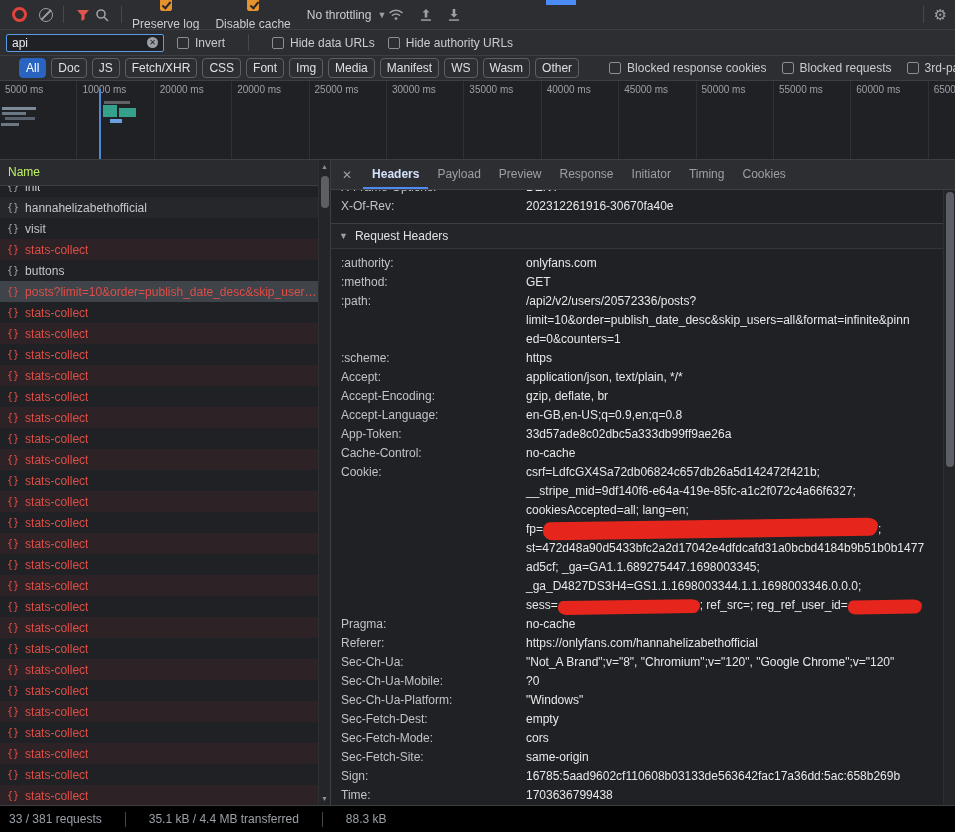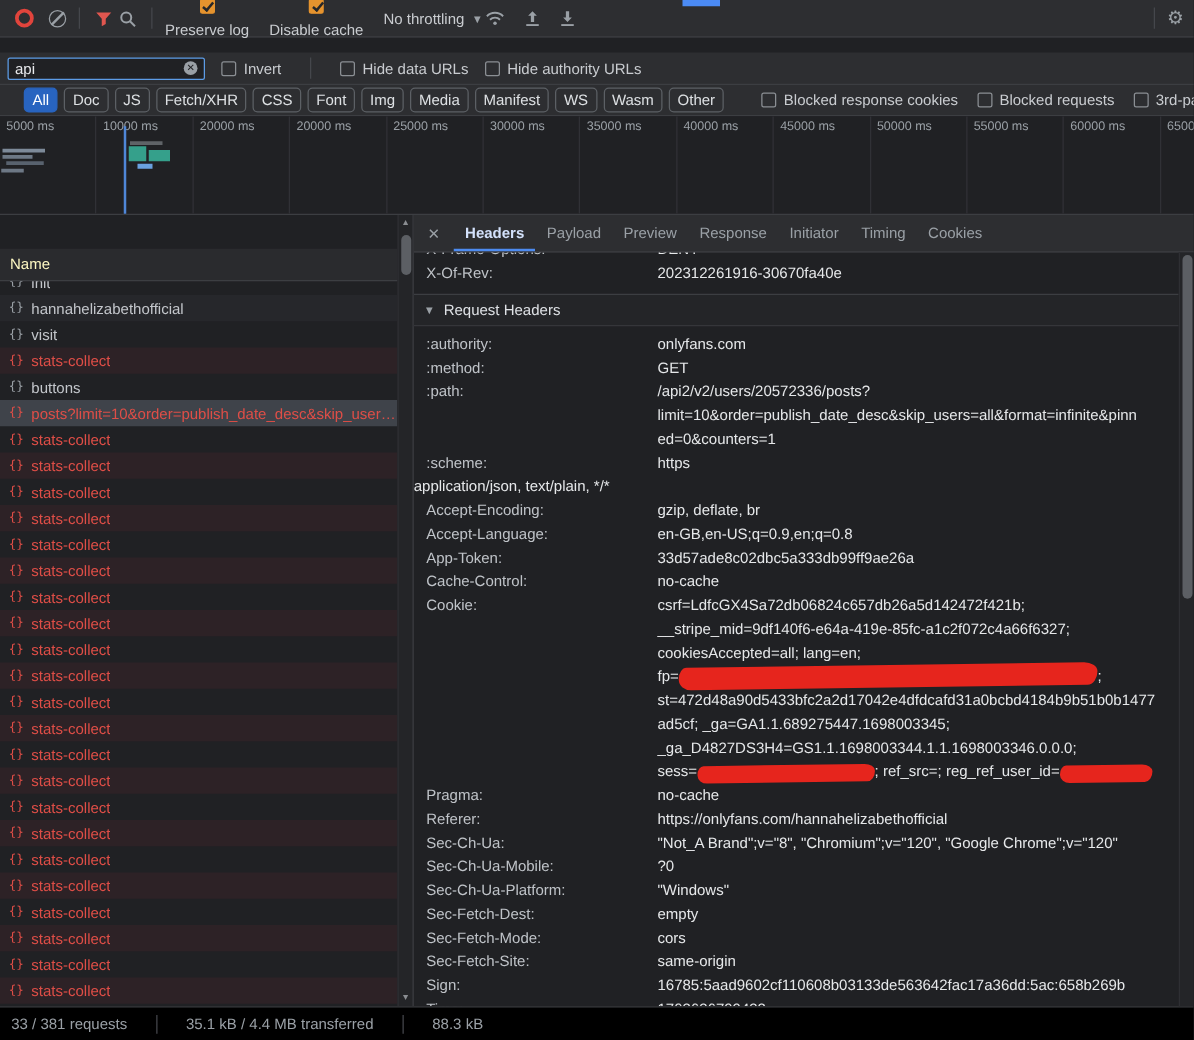--- a/index.html
+++ b/index.html
@@ -19,41 +19,41 @@
   .cb{width:12px;height:12px;border:1px solid #8b8f94;border-radius:2px;display:inline-block;box-sizing:border-box;flex:0 0 12px;}
   .cb.checked{background:#e5932e;border-color:#e5932e;position:relative;}
   .cb.checked::after{content:"";position:absolute;left:3.5px;top:0.5px;width:3px;height:7px;border:solid #26272a;border-width:0 2px 2px 0;transform:rotate(40deg);}
   .throttle{display:flex;align-items:center;gap:6px;color:#c9ccd0;}
   .caret{font-size:9px;color:#9aa0a6;}
   .gear{font-size:15px;color:#9aa0a6;line-height:1;}
   .spacer{flex:1 1 auto;}
   .blue-sliver{position:absolute;left:546px;top:0;width:30px;height:5px;background:#4b8bf5;z-index:5;}
 
   
-  .filterbar{flex:0 0 26px;height:26px;background:#2d2e31;border-bottom:1px solid #3c3e42;display:flex;align-items:center;padding:0 6px;gap:13px;box-sizing:border-box;margin-top:12px;}
+  .filterbar{flex:0 0 26px;height:26px;background:#2d2e31;border-bottom:1px solid #3c3e42;display:flex;align-items:center;padding:0 6px;gap:13px;box-sizing:border-box;}
   .filter-input{width:158px;height:18px;background:#202124;border:1px solid #5c9ce6;border-radius:2px;display:flex;align-items:center;padding:0 5px;box-sizing:border-box;color:#e8eaed;}
   .clear-circle{margin-left:auto;width:11px;height:11px;background:#9aa0a6;color:#202124;border-radius:50%;font-size:8px;line-height:11px;text-align:center;}
 
   
   .typebar{flex:0 0 25px;height:25px;background:#2d2e31;border-bottom:1px solid #3c3e42;display:flex;align-items:center;padding:0 19px;box-sizing:border-box;}
   .chips{display:flex;gap:5px;align-items:center;}
   .chip{padding:2px 6px;border:1px solid #5c6065;border-radius:4px;color:#dde0e3;white-space:nowrap;}
   .chip-selected{background:#2864c0;border-color:#2864c0;color:#fff;}
   .chips-cbs{display:flex;gap:15px;align-items:center;margin-left:10px;}
 
   
   .overview{flex:0 0 79px;height:79px;position:relative;background:#202124;border-bottom:1px solid #3c3e42;overflow:hidden;box-sizing:border-box;}
   .ticks{display:flex;height:100%;}
   .tick-col{flex:0 0 77.4px;border-right:1px solid #303136;font-size:10px;color:#9aa0a6;padding:3px 0 0 5px;box-sizing:border-box;}
   .bar{position:absolute;}
 
   
   .main{flex:1 1 auto;display:flex;min-height:0;}
   .left{flex:0 0 318px;width:318px;display:flex;flex-direction:column;min-height:0;}
-  .name-header{flex:0 0 26px;height:26px;line-height:25px;padding-left:8px;background:#2a2b2e;border-bottom:1px solid #3c3e42;color:#fef9c3;box-sizing:border-box;margin-top:27px;}
+  .name-header{flex:0 0 26px;height:26px;line-height:25px;padding-left:8px;background:#2a2b2e;border-bottom:1px solid #3c3e42;color:#bef264;box-sizing:border-box;}
   .rows{flex:1 1 auto;overflow:hidden;}
   .rrow{height:21px;display:flex;align-items:center;gap:6px;padding-left:7px;white-space:nowrap;overflow:hidden;box-sizing:border-box;cursor:default;}
   .rrow:first-child{margin-top:-10px;}
   .rrow:nth-child(even){background:#26272b;}
   .rrow.normal{color:#c3c6cb;}
   .rrow.error{color:#df4e47;}
   .rrow.error .ricon{color:#df4e47;}
   .rrow.error:nth-child(even){background:#2d2226;}
   .rrow.selected{background:#3f434a !important;}
   .ricon{font:10px "DejaVu Sans Mono",monospace;color:#9aa0a6;flex:0 0 auto;}
@@ -407,20 +407,21 @@
                 <div class="hname" data-name="header-name">:path:</div>
                 <div class="hval" data-name="header-value">/api2/v2/users/20572336/posts?
 limit=10&amp;order=publish_date_desc&amp;skip_users=all&amp;format=infinite&amp;pinn
 ed=0&amp;counters=1</div>
               </div>
               <div class="hrow" data-name="header-row">
                 <div class="hname" data-name="header-name">:scheme:</div>
                 <div class="hval" data-name="header-value">https</div>
               </div>
               <div class="hrow" data-name="header-row">
+                <div class="hname" data-name="header-name">Accept:</div>
                 <div class="hval" data-name="header-value">application/json, text/plain, */*</div>
               </div>
               <div class="hrow" data-name="header-row">
                 <div class="hname" data-name="header-name">Accept-Encoding:</div>
                 <div class="hval" data-name="header-value">gzip, deflate, br</div>
               </div>
               <div class="hrow" data-name="header-row">
                 <div class="hname" data-name="header-name">Accept-Language:</div>
                 <div class="hval" data-name="header-value">en-GB,en-US;q=0.9,en;q=0.8</div>
               </div>

